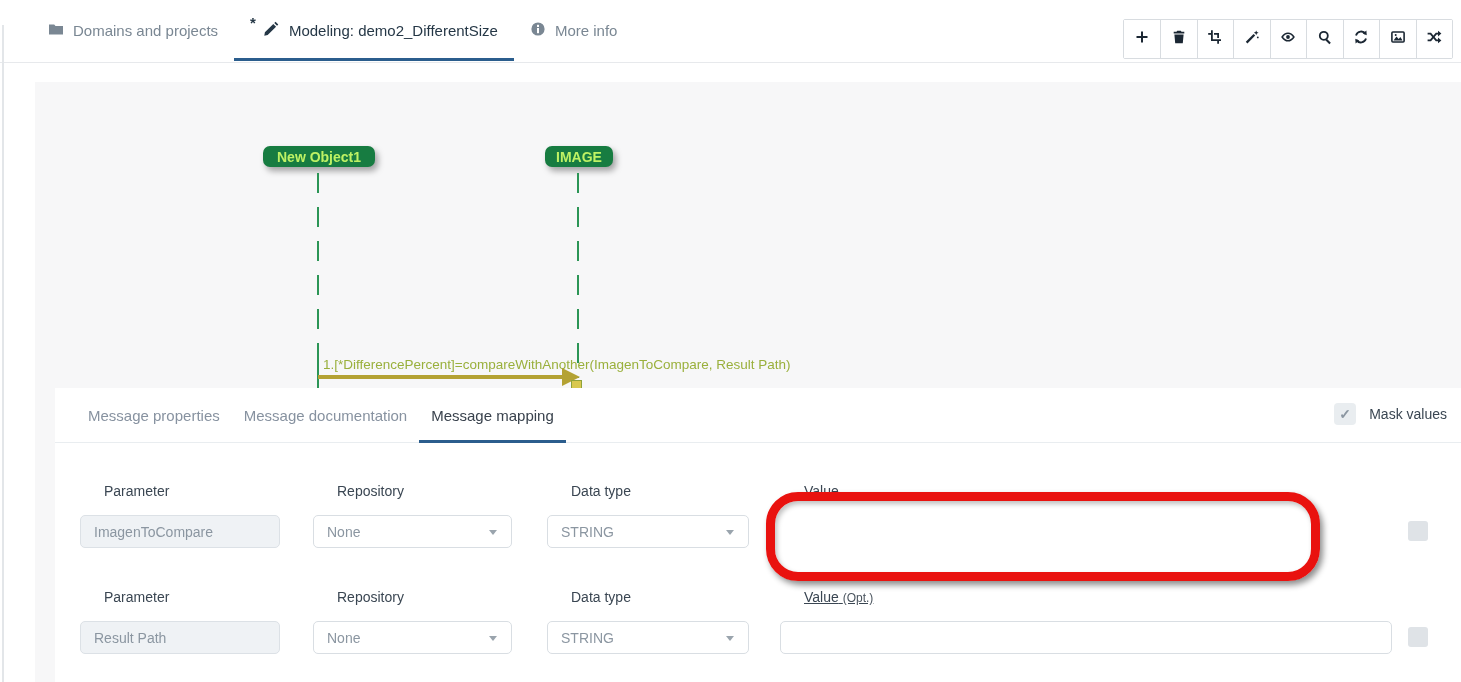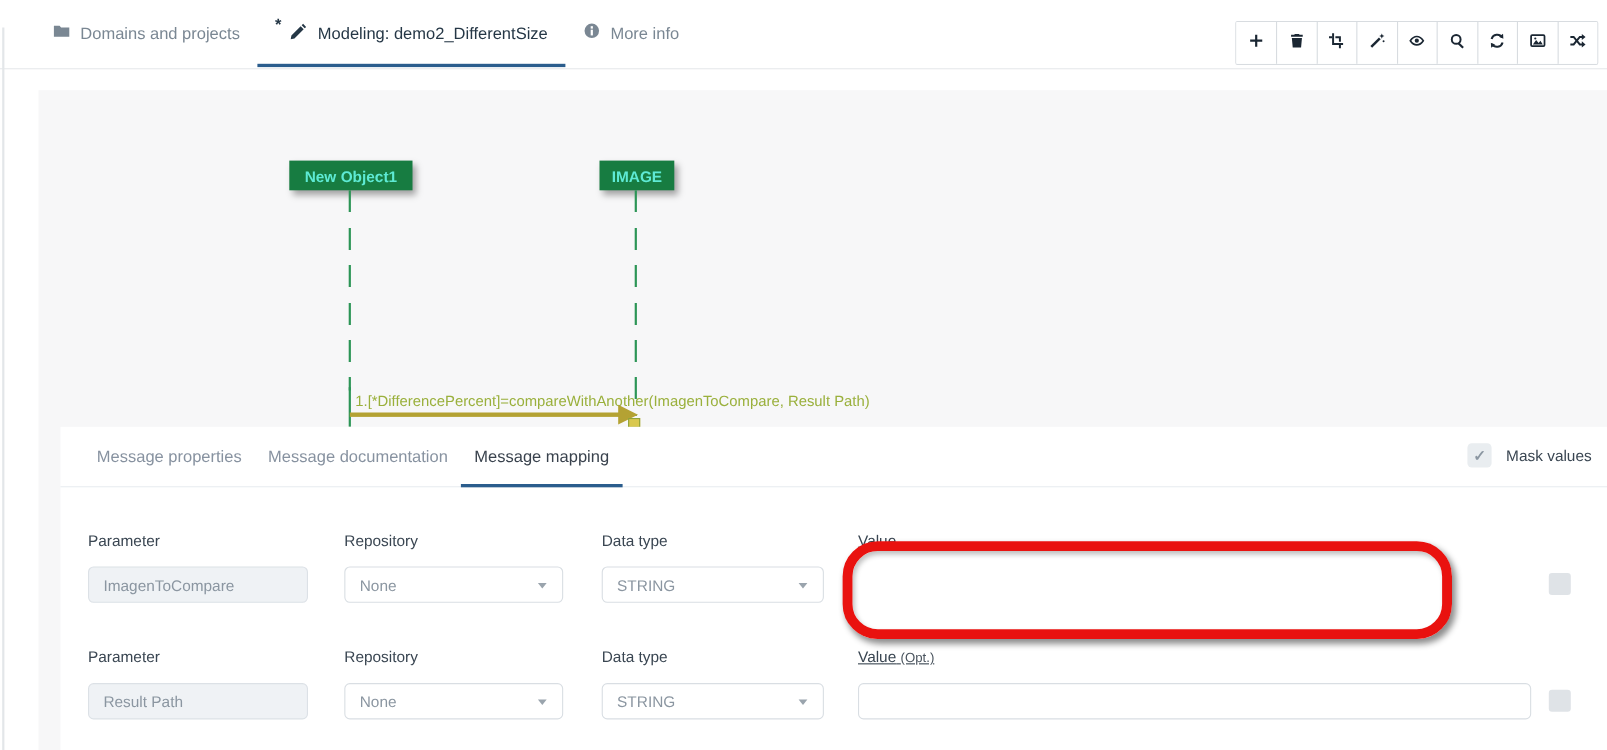--- a/index.html
+++ b/index.html
@@ -19,23 +19,23 @@
   .tab svg { flex:0 0 auto; }
 
   .toolbar { position:absolute; right:8px; top:19px; display:flex; background:#fff;
              border:1px solid #d8dce0; border-radius:2px; }
   .tbtn { width:36.5px; height:38px; display:flex; align-items:center; justify-content:center;
           border-left:1px solid #d8dce0; cursor:pointer; background:#fff; }
   .tbtn:first-child { border-left:none; }
 
   
   .canvas { position:absolute; left:35px; top:82px; right:0; bottom:0; background:#f7f7f8; }
-  .obj-box { position:absolute; height:27px; background:#177c41; color:#5eead4; font-weight:bold;
+  .obj-box { position:absolute; height:21px; background:#177c41; color:#bef264; font-weight:bold;
              font-size:14px; display:flex; align-items:center; justify-content:center;
-             box-shadow:3px 4px 6px rgba(0,0,0,.35); cursor:pointer; }
+             box-shadow:3px 4px 6px rgba(0,0,0,.35); cursor:pointer;border-radius:7px; }
   .lifeline { position:absolute; width:2px;
               background:repeating-linear-gradient(180deg,#2c9556 0 20px, rgba(0,0,0,0) 20px 34px); }
   .lifeline-solid { position:absolute; width:2px; background:#2c9556; }
   .msg-text { position:absolute; font-size:13.5px; color:#9ab03c; white-space:nowrap; cursor:pointer; }
   .msg-line { position:absolute; height:4px; background:#b4a233; }
   .msg-head { position:absolute; width:0; height:0;
               border-top:9px solid transparent; border-bottom:9px solid transparent;
               border-left:18px solid #b4a233; }
   .activation { position:absolute; width:11px; height:9px; background:#d9c84e; border:1px solid #8fa23a; }
 
@@ -47,21 +47,21 @@
           cursor:pointer; position:relative; white-space:nowrap; }
   .ptab.active { color:#39424d; }
   .ptab.active::after { content:''; position:absolute; left:0; right:0; bottom:-1px; height:3px; background:#2b5d8d; }
 
   .mask { position:absolute; right:14px; top:15px; display:flex; align-items:center; gap:13px; }
   .checkbox { width:22px; height:22px; background:#e9edf0; border-radius:4px; cursor:pointer;
               display:flex; align-items:center; justify-content:center;
               color:#8b96a1; font-size:14px; font-weight:bold; }
   .mask-label { font-size:14px; color:#3a4652; }
 
-  .flabel { position:absolute; font-size:14px; color:#3a4652; white-space:nowrap; }
+  .flabel { position:absolute; font-size:14px; color:#3a4652; white-space:nowrap;margin-left:24px; }
   .flabel .opt { font-size:12px; color:#4a545e; }
   .field { position:absolute; height:33px; border-radius:5px; font-size:14px;
            display:flex; align-items:center; padding:0 13px; white-space:nowrap; overflow:hidden; }
   .field.disabled { background:#eff2f5; border:1px solid #dce1e6; color:#8b96a1; }
   .field.select { background:#fff; border:1px solid #d9dee3; color:#8b96a1; cursor:pointer; }
   .field.select::after { content:''; position:absolute; right:14px; top:50%; margin-top:-2px;
            border-left:4.5px solid transparent; border-right:4.5px solid transparent;
            border-top:5.5px solid #9aa4ad; }
   .field.value { background:#fff; border:1px solid #d9dee3; color:#6b7580; cursor:text; }
   .field.value.focused { border:1px solid #33bf8c; }

